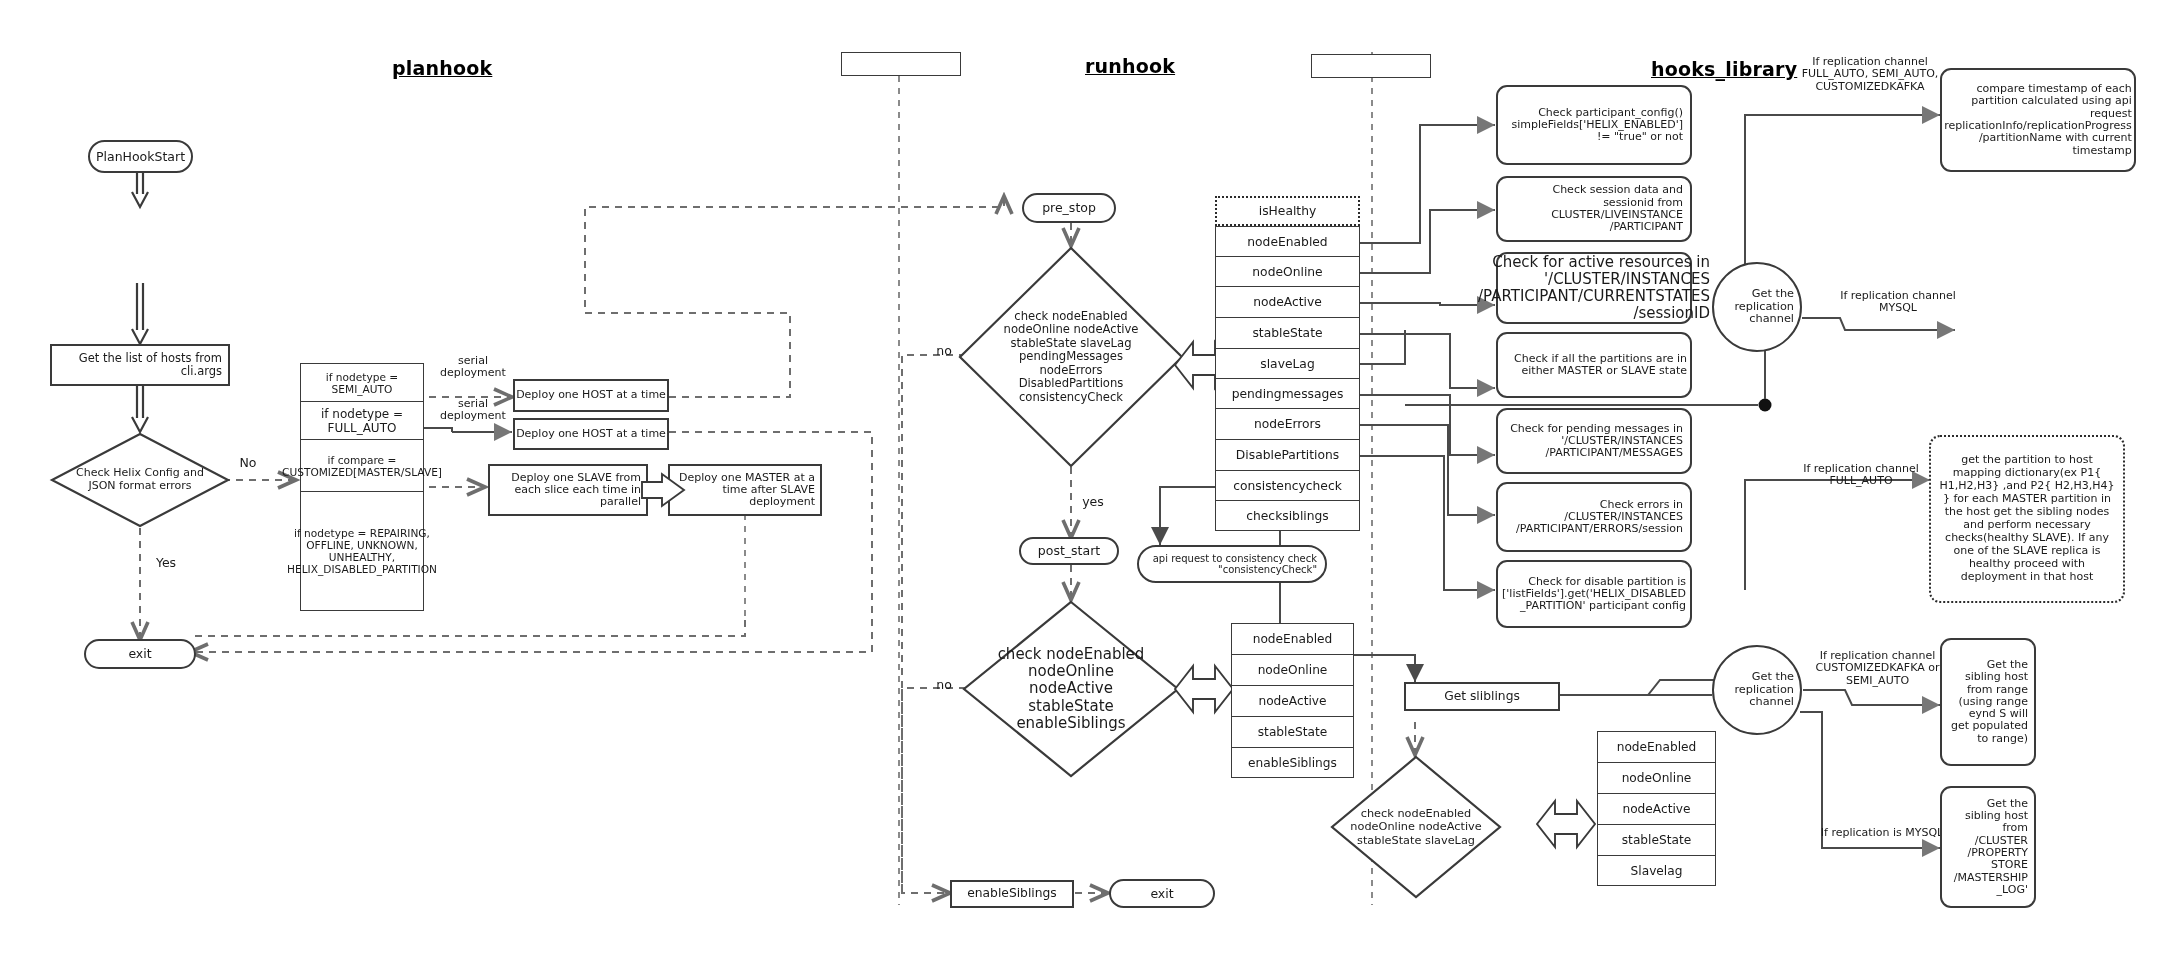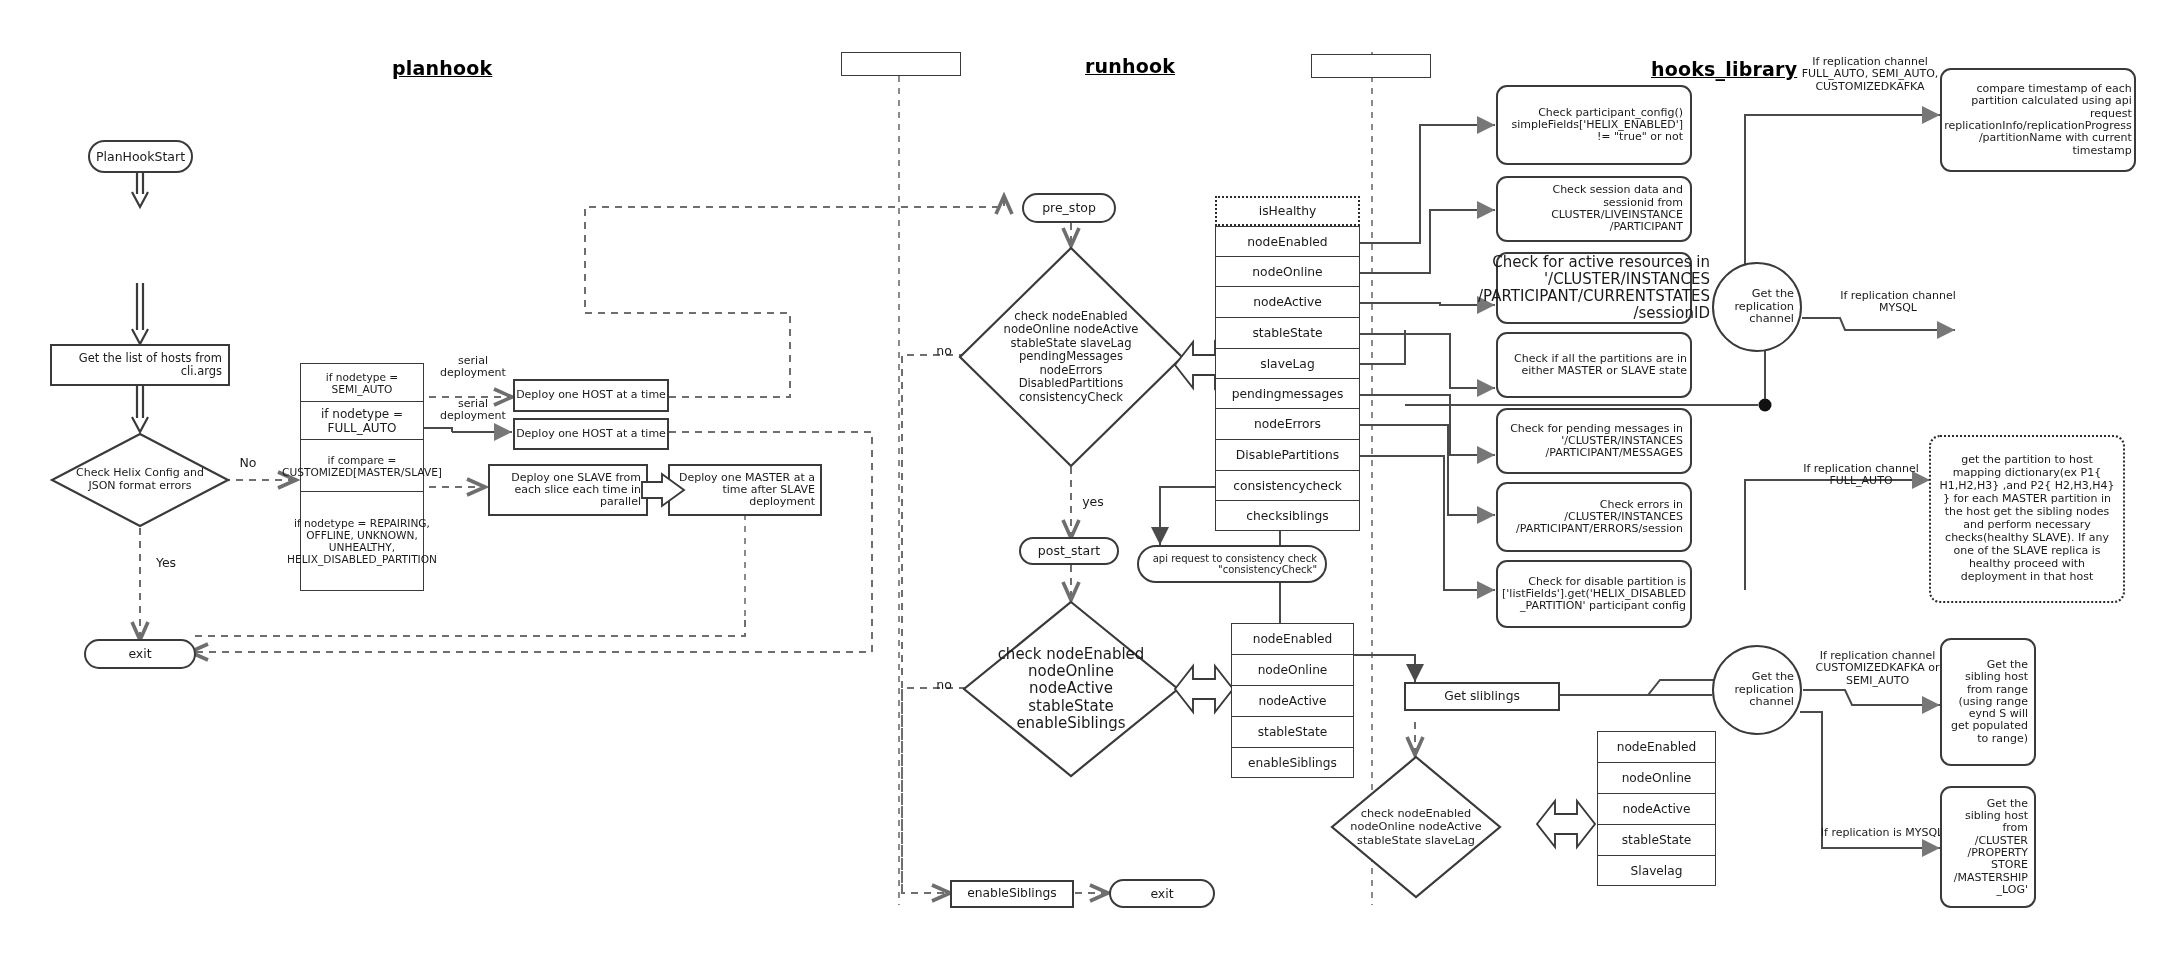--- a/index.html
+++ b/index.html
@@ -159,21 +159,21 @@
   </div>
   <div class="edgelabel" style="left:228px;top:456px;width:40px;font-size:12.5px;">No</div>
   <div class="edgelabel" style="left:146px;top:556px;width:40px;font-size:12.5px;">Yes</div>
 
   <div class="node stadium" style="left:84px;top:639px;width:112px;height:30px;font-size:12.5px;">exit</div>
 
   <div class="stack" style="left:300px;top:363px;width:124px;">
     <div class="cell" style="height:38px;font-size:10.6px;padding:0 4px;">if nodetype = SEMI_AUTO</div>
     <div class="cell" style="height:38px;font-size:12px;padding:0 8px;">if nodetype = FULL_AUTO</div>
     <div class="cell" style="height:52px;font-size:10.6px;padding:0 4px;">if compare = CUSTOMIZED[MASTER/SLAVE]</div>
-    <div class="cell" style="height:100px;font-size:10.6px;padding:4px 4px;">if nodetype = REPAIRING, OFFLINE, UNKNOWN, UNHEALTHY, HELIX_DISABLED_PARTITION</div>
+    <div class="cell" style="height:120px;font-size:10.6px;padding:4px 4px;">if nodetype = REPAIRING, OFFLINE, UNKNOWN, UNHEALTHY, HELIX_DISABLED_PARTITION</div>
   </div>
 
   <div class="edgelabel" style="left:430px;top:355px;width:86px;font-size:11px;">serial deployment</div>
   <div class="edgelabel" style="left:430px;top:398px;width:86px;font-size:11px;">serial deployment</div>
 
   <div class="node rect" style="left:513px;top:379px;width:156px;height:33px;font-size:11px;">Deploy one HOST at a time</div>
   <div class="node rect" style="left:513px;top:418px;width:156px;height:32px;font-size:11px;">Deploy one HOST at a time</div>
 
   <div class="node rect" style="left:488px;top:464px;width:160px;height:52px;font-size:11px;padding:0 5px;">Deploy one SLAVE from each slice each time in parallel</div>
   <div class="node rect" style="left:668px;top:464px;width:154px;height:52px;font-size:11px;padding:0 5px;">Deploy one MASTER at a time after SLAVE deployment</div>

